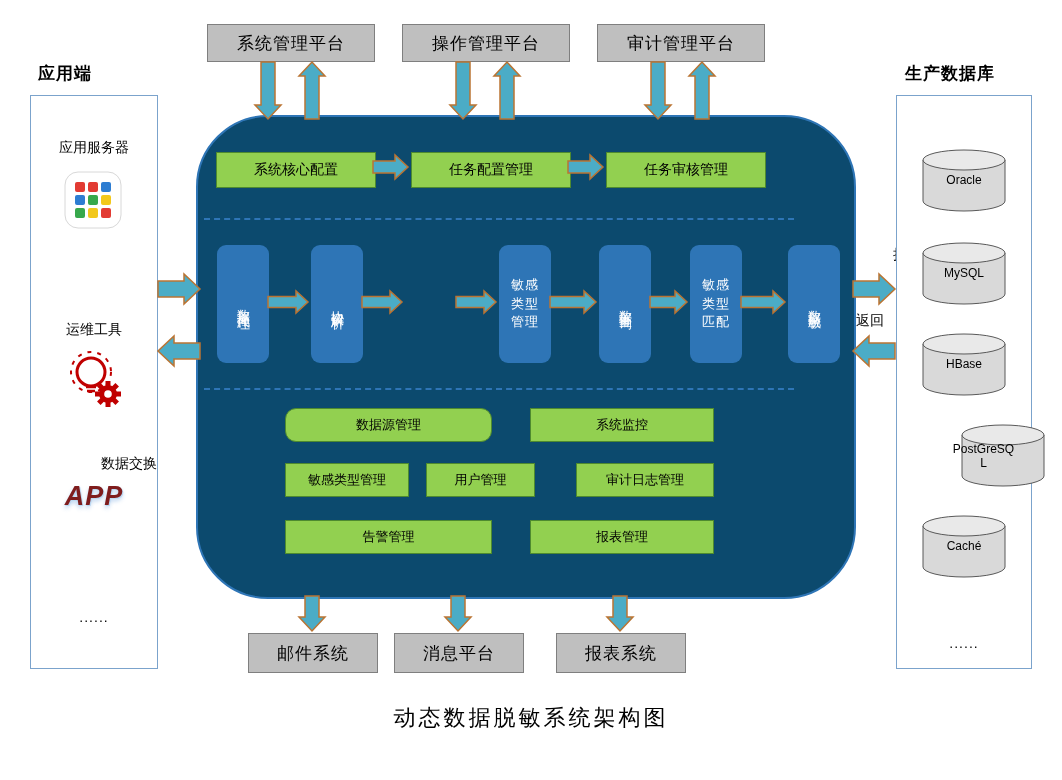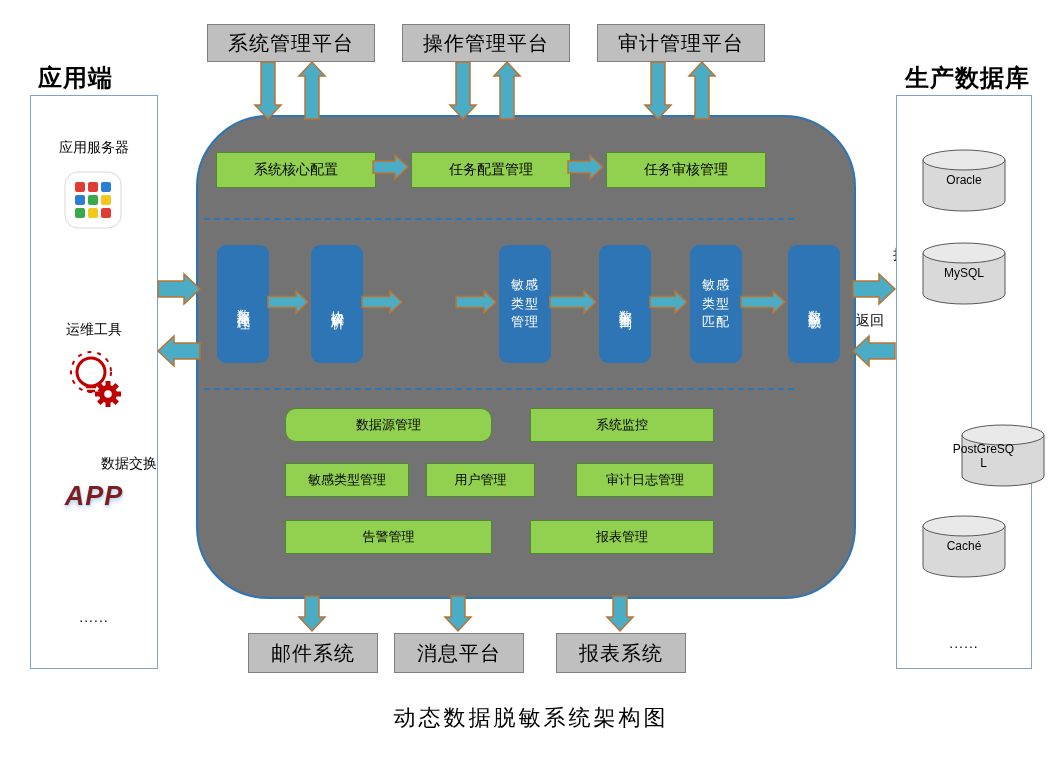--- a/index.html
+++ b/index.html
@@ -7,38 +7,38 @@
     position:relative; width:1062px; height:780px; background:#fff;
     font-family:"Liberation Sans","DejaVu Sans",sans-serif; overflow:hidden;
     --green-fill:#92D050; --green-border:#4E8A2F; --blue-fill:#2E75B6;
     --gray-fill:#BFBFBF; --gray-border:#7F7F7F;
     --arrow-fill:#4BACC6; --arrow-stroke:#BA7433; --outline-blue:#2E75B6;
   }
   .abs { position:absolute; }
   .gray-box {
     background:var(--gray-fill); border:1px solid var(--gray-border);
     display:flex; align-items:center; justify-content:center;
-    font-size:20px; color:#000; letter-spacing:1px;
+    font-size:17px; color:#000; letter-spacing:1px;
   }
   .green-box {
     background:var(--green-fill); border:1px solid var(--green-border);
     display:flex; align-items:center; justify-content:center;
     font-size:14px; color:#000;
   }
   .mgmt { font-size:13px; }
   .blue-box {
     background:var(--blue-fill); border-radius:9px; color:#fff;
     display:flex; align-items:center; justify-content:center; font-size:13px;
   }
   .blue-box .vtxt { writing-mode:vertical-rl; text-orientation:upright; letter-spacing:2px; }
   .blue-box .wtxt { display:block; width:2.2em; word-break:break-all; text-align:center; line-height:1.45; letter-spacing:1px; }
-  .main-rect { border:2px solid var(--outline-blue); border-radius:72px; background:#737373; z-index:1; }
+  .main-rect { border:2px solid var(--outline-blue); border-radius:72px; background:#0c4a6e; z-index:1; }
   .panel { border:1px solid #7BA3CC; background:#fff; z-index:1; }
   .dashed { border-top:2px dashed var(--outline-blue); height:0; }
-  .hd { font-weight:bold; font-size:24px; color:#000; letter-spacing:1px; }
+  .hd { font-weight:bold; font-size:17px; color:#000; letter-spacing:1px; }
   .side-lbl { font-size:14px; color:#000; }
   .small-lbl { font-size:14px; color:#000; text-align:center; width:100%; }
   .ellipsis { font-size:14px; color:#000; text-align:center; width:100%; letter-spacing:1px; }
   .app-word {
     font-weight:bold; font-style:italic; font-size:27px; color:#7f1d1d;
     text-align:center; width:100%; letter-spacing:1px;
     text-shadow:1px 1px 0 #BCD9F2, 0 3px 4px rgba(90,150,220,.45);
   }
   .title {
     width:100%; text-align:center; font-family:"Liberation Serif","DejaVu Serif",serif;
@@ -117,20 +117,27 @@
       </svg>
       <div class="lbl"><span>Oracle</span></div>
     </div>
     <div class="abs db-cyl" style="left:25px;top:146px;">
       <svg width="84" height="64" viewBox="0 0 84 64">
         <path d="M1 11 v41 a41 10 0 0 0 82 0 v-41" fill="#D9D9D9" stroke="#595959"></path>
         <ellipse cx="42" cy="11" rx="41" ry="10" fill="#E9E9E9" stroke="#595959"></ellipse>
       </svg>
       <div class="lbl"><span>MySQL</span></div>
     </div>
+    <div class="abs db-cyl" style="left:25px;top:237px;">
+      <svg width="84" height="64" viewBox="0 0 84 64">
+        <path d="M1 11 v41 a41 10 0 0 0 82 0 v-41" fill="#D9D9D9" stroke="#595959"></path>
+        <ellipse cx="42" cy="11" rx="41" ry="10" fill="#E9E9E9" stroke="#595959"></ellipse>
+      </svg>
+      <div class="lbl"><span>HBase</span></div>
+    </div>
     <div class="abs db-cyl" style="left:25px;top:328px;padding-left:39px;">
       <svg width="84" height="64" viewBox="0 0 84 64">
         <path d="M1 11 v41 a41 10 0 0 0 82 0 v-41" fill="#D9D9D9" stroke="#595959"></path>
         <ellipse cx="42" cy="11" rx="41" ry="10" fill="#E9E9E9" stroke="#595959"></ellipse>
       </svg>
       <div class="lbl" style="top:19px;"><span>PostGreSQL</span></div>
     </div>
     <div class="abs db-cyl" style="left:25px;top:419px;">
       <svg width="84" height="64" viewBox="0 0 84 64">
         <path d="M1 11 v41 a41 10 0 0 0 82 0 v-41" fill="#D9D9D9" stroke="#595959"></path>

